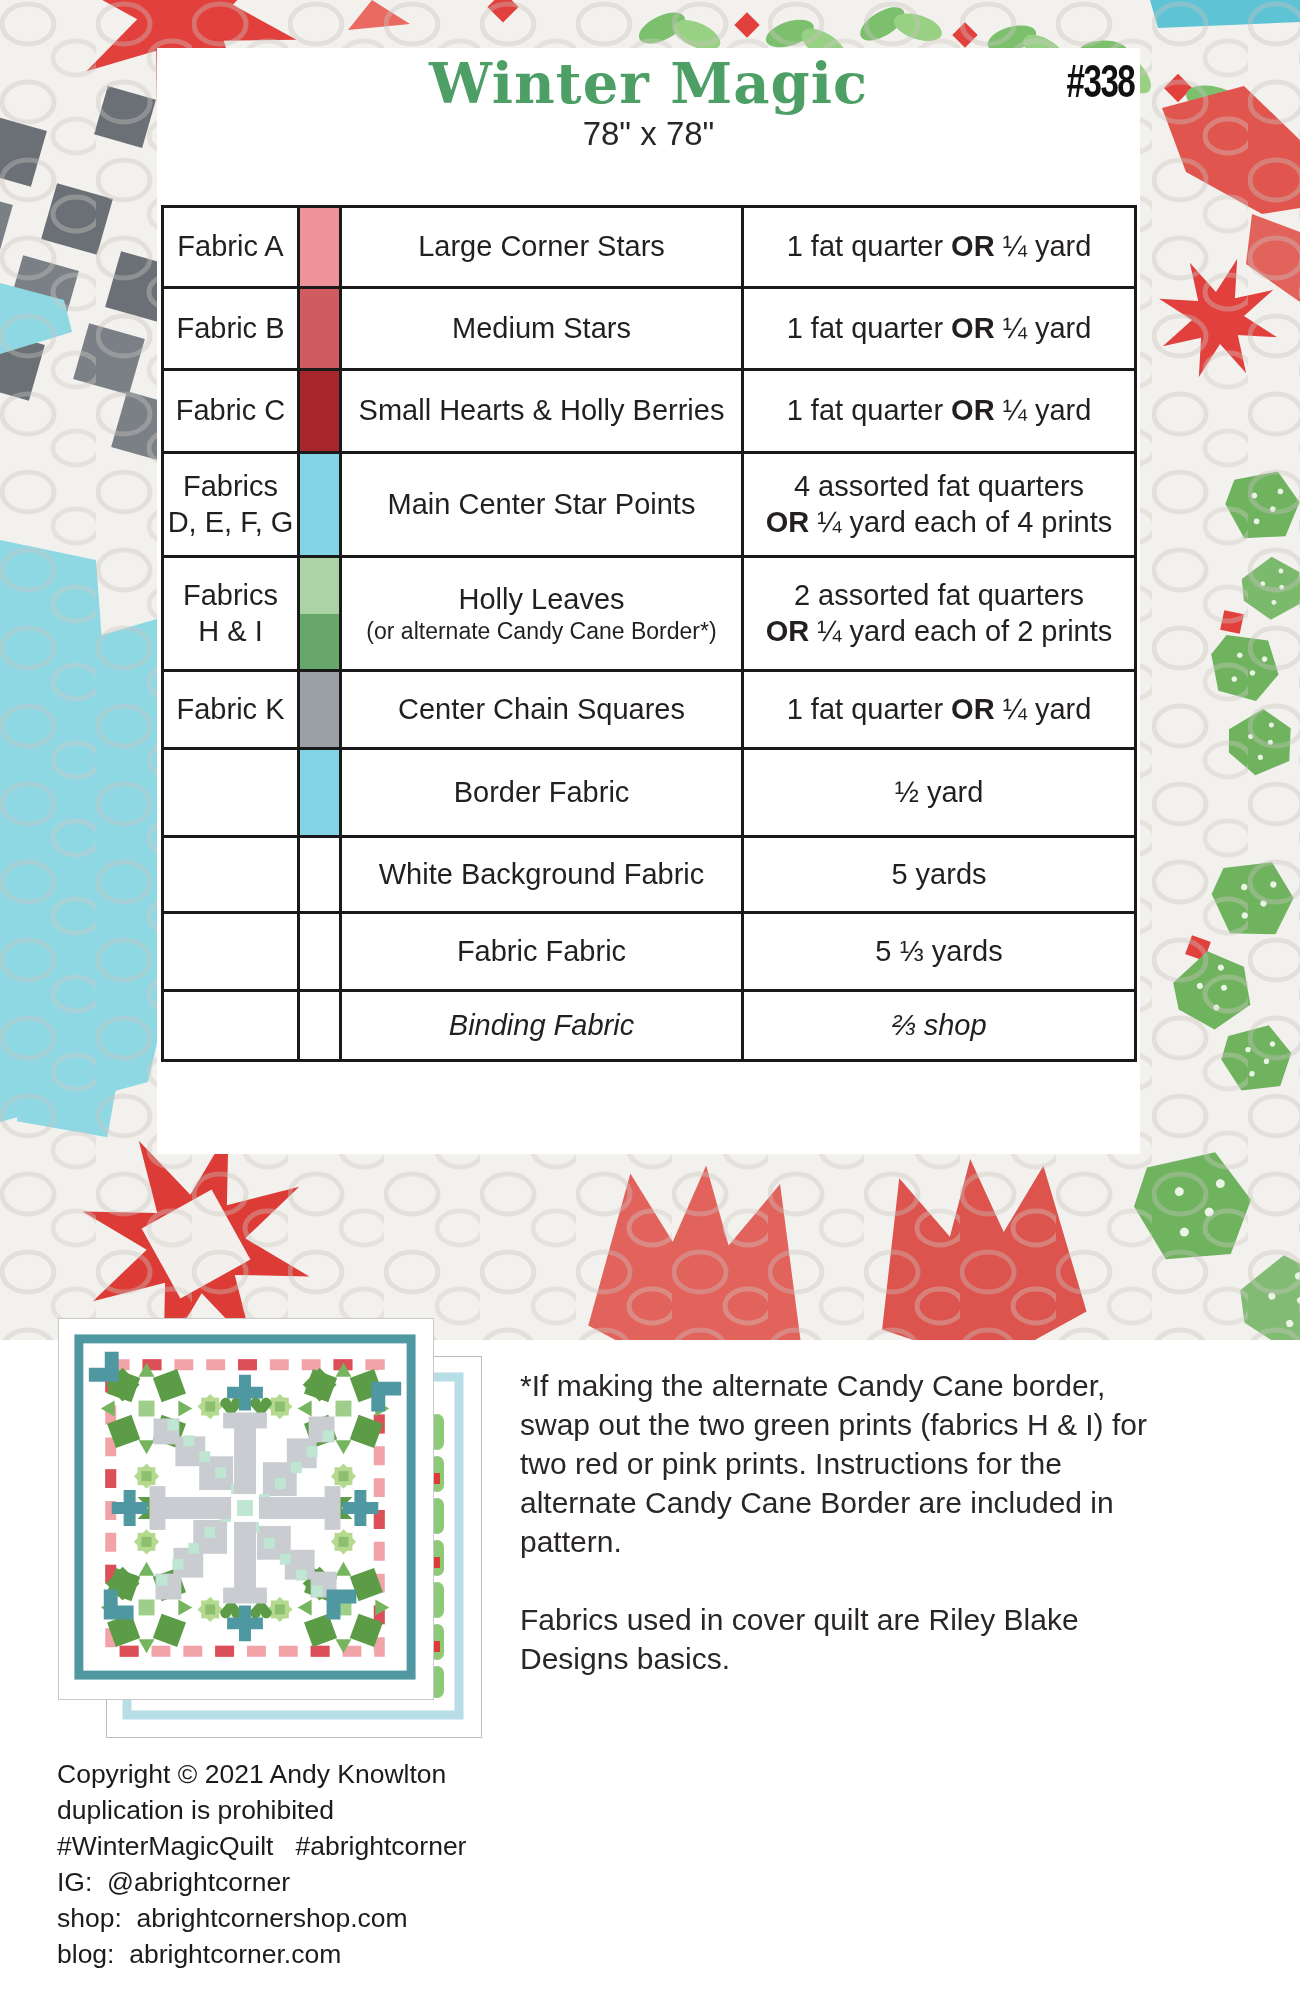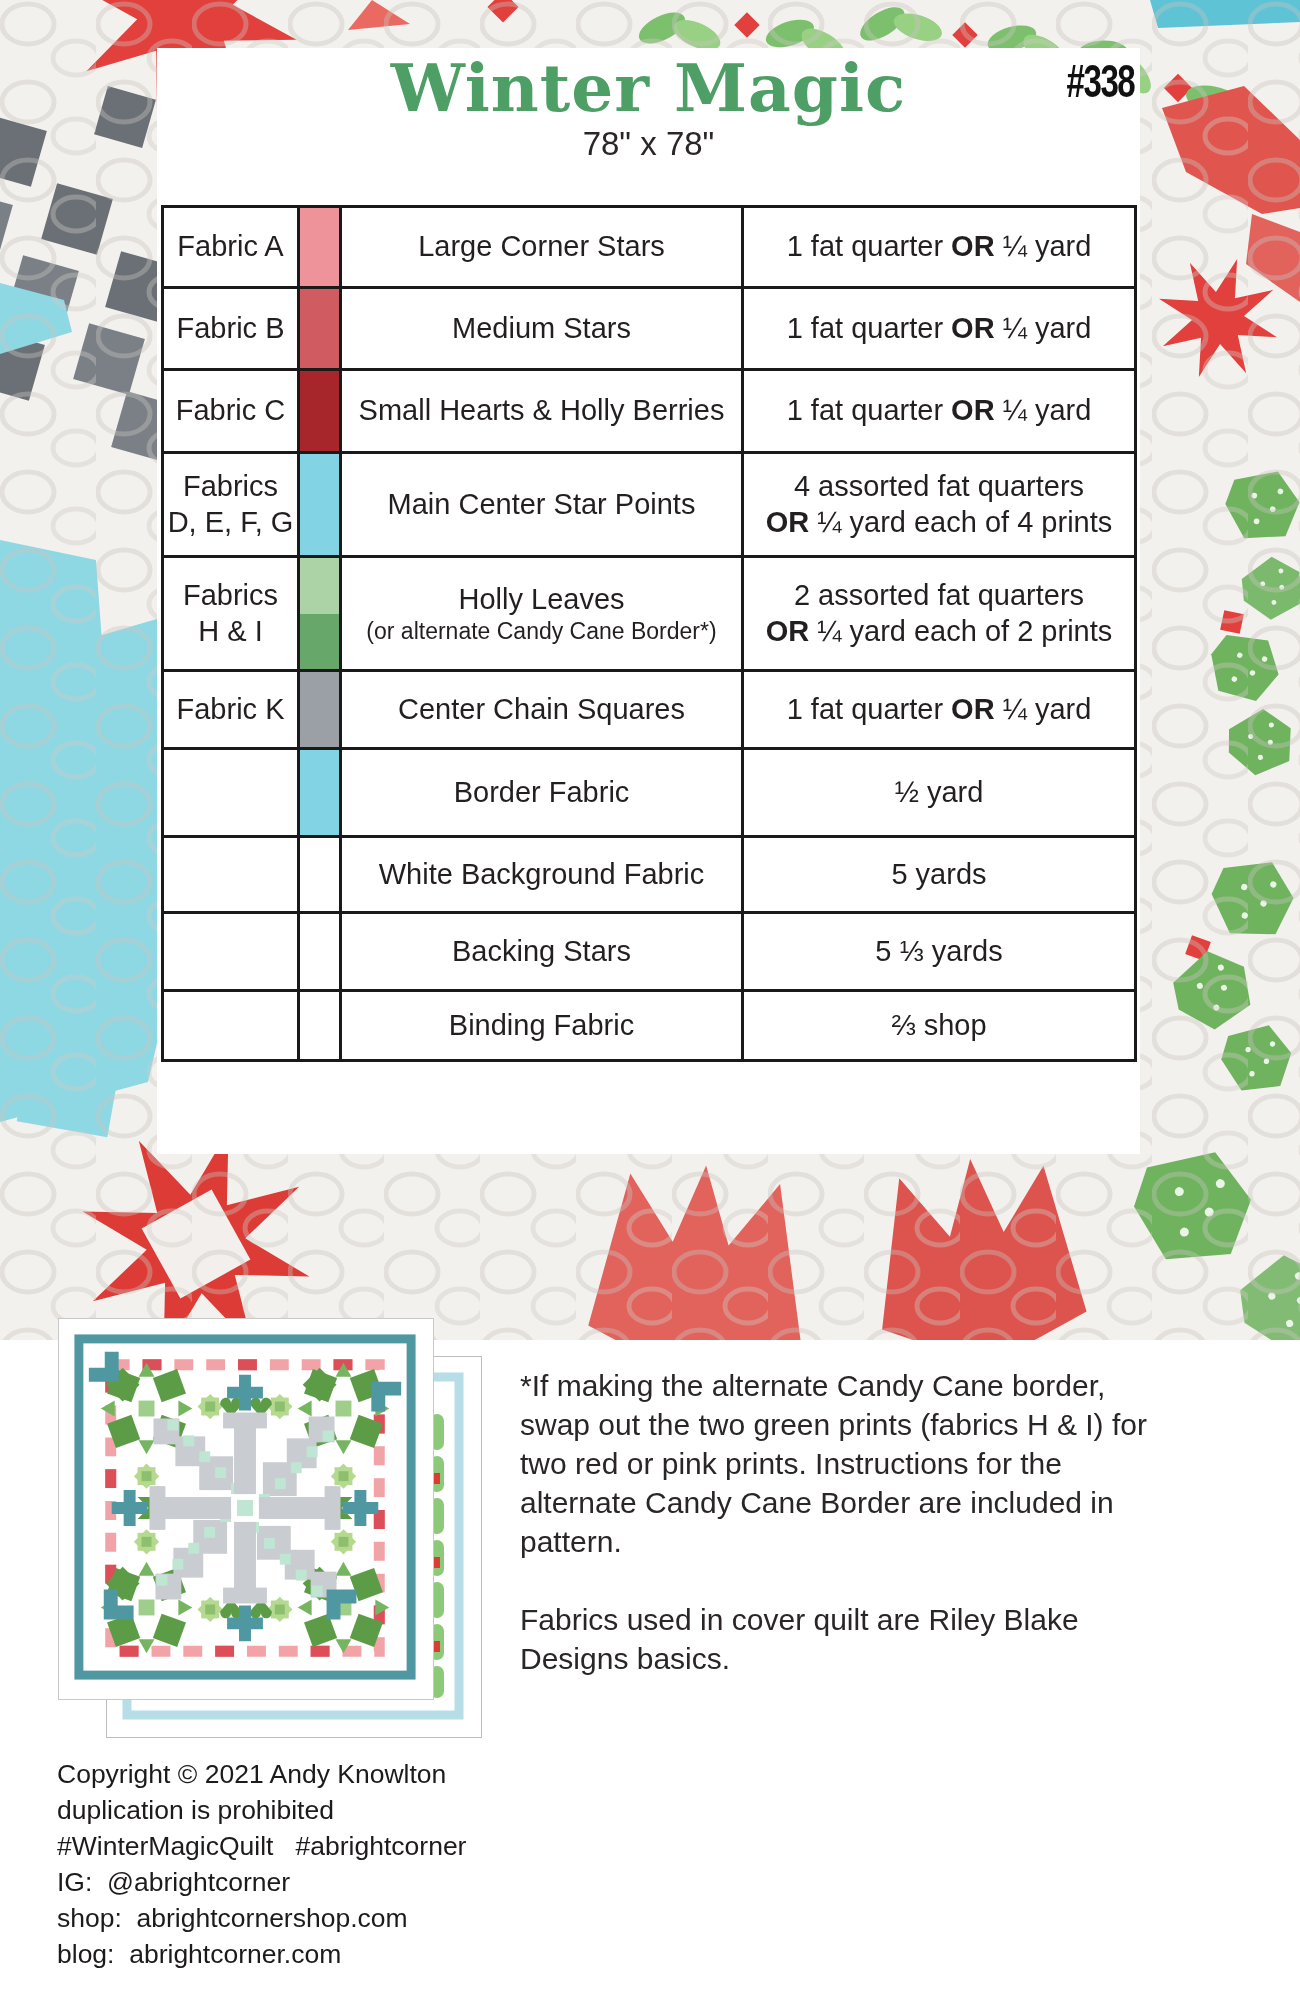--- a/index.html
+++ b/index.html
@@ -1,21 +1,21 @@
 <!DOCTYPE html>
 <html><head>
 <meta charset="utf-8">
 <style>
   html,body{margin:0;padding:0;background:#ffffff;}
   .page{position:relative;width:1300px;height:2009px;overflow:hidden;background:#ffffff;
         font-family:"Liberation Sans",sans-serif;color:#231f20;}
   .bg{position:absolute;left:0;top:0;}
   
   .panel{position:absolute;left:157px;top:48px;width:983px;height:1106px;background:#ffffff;}
-  .title{font-family:"DejaVu Serif",serif;font-weight:bold;font-size:66px;line-height:1.05;
+  .title{font-family:"DejaVu Serif",serif;font-weight:bold;font-size:56px;line-height:1.05;
          color:#4d9f66;text-align:center;margin:6px 0 0 0;letter-spacing:1px;}
   .pattern-num{position:absolute;top:6px;right:6px;font-size:46px;font-weight:bold;color:#111;
          transform:scaleX(.72);transform-origin:100% 0;letter-spacing:-2px;}
   .dims{text-align:center;font-size:33px;margin-top:2px;color:#2a2627;}
   
   .ftable{position:absolute;left:4px;top:157px;border-collapse:collapse;table-layout:fixed;}
   .ftable td{border:3px solid #1a1a1a;text-align:center;vertical-align:middle;padding:0;
              font-size:29px;line-height:1.22;background:#fff;}
   .swatchcell{padding:0;}
   .swatch-stack{width:100%;display:flex;flex-direction:column;}
@@ -262,27 +262,27 @@
               <div>White Background Fabric</div>
             </td>
             <td>
               <div>5 yards</div>
             </td>
           </tr>
           <tr style="height: 78px;">
             <td></td>
             <td class="swatchcell"></td>
             <td>
-              <div>Backing Stars</div>
+              <div>Fabric Fabric</div>
             </td>
             <td>
               <div>5 ⅓ yards</div>
             </td>
           </tr>
-          <tr style="height: 70px;">
+          <tr style="height: 70px; font-style: italic;">
             <td></td>
             <td class="swatchcell"></td>
             <td>
               <div>Binding Fabric</div>
             </td>
             <td>
               <div>⅔ shop</div>
             </td>
           </tr>
         </tbody>

